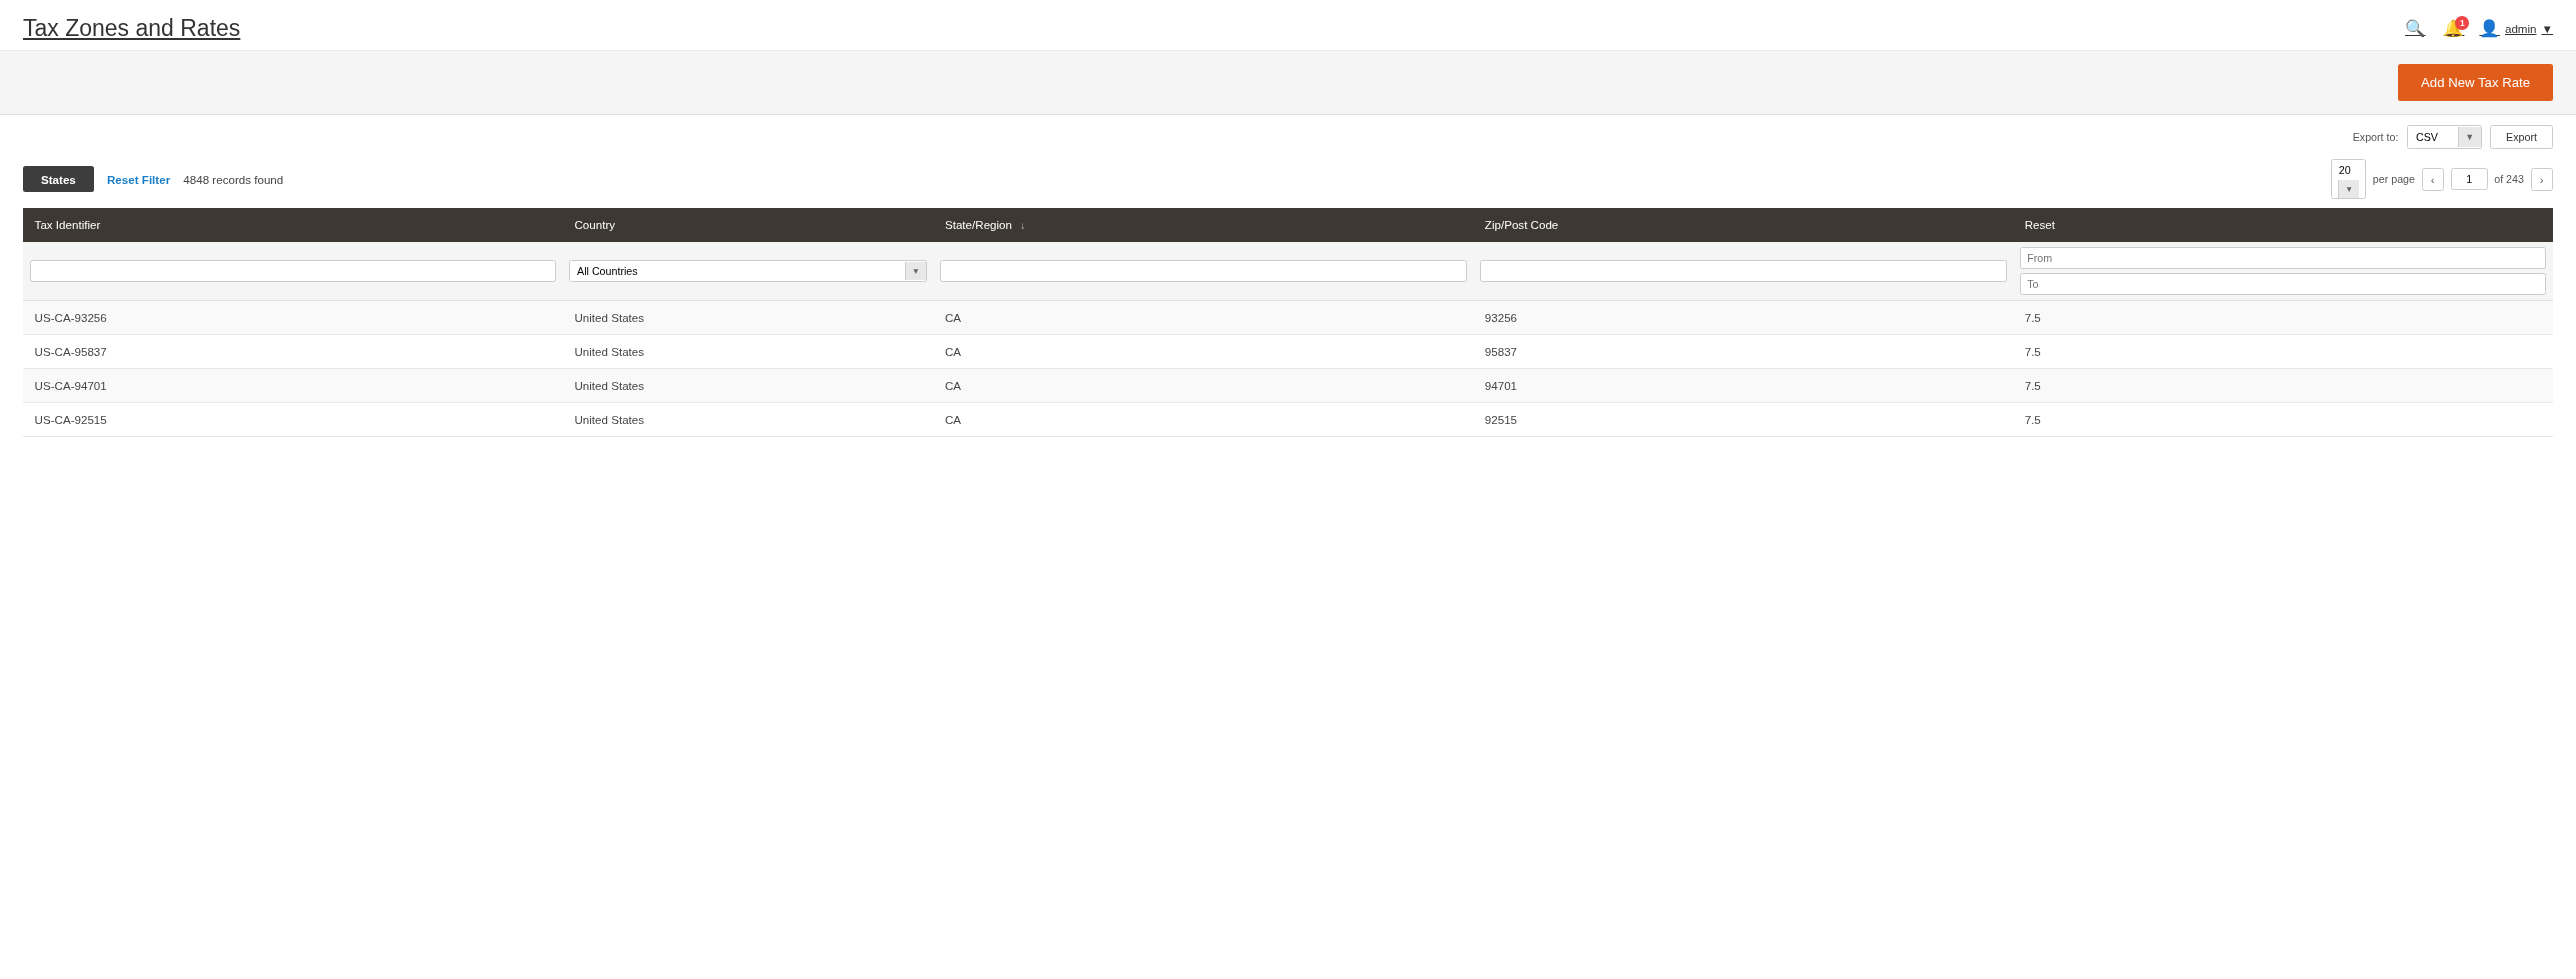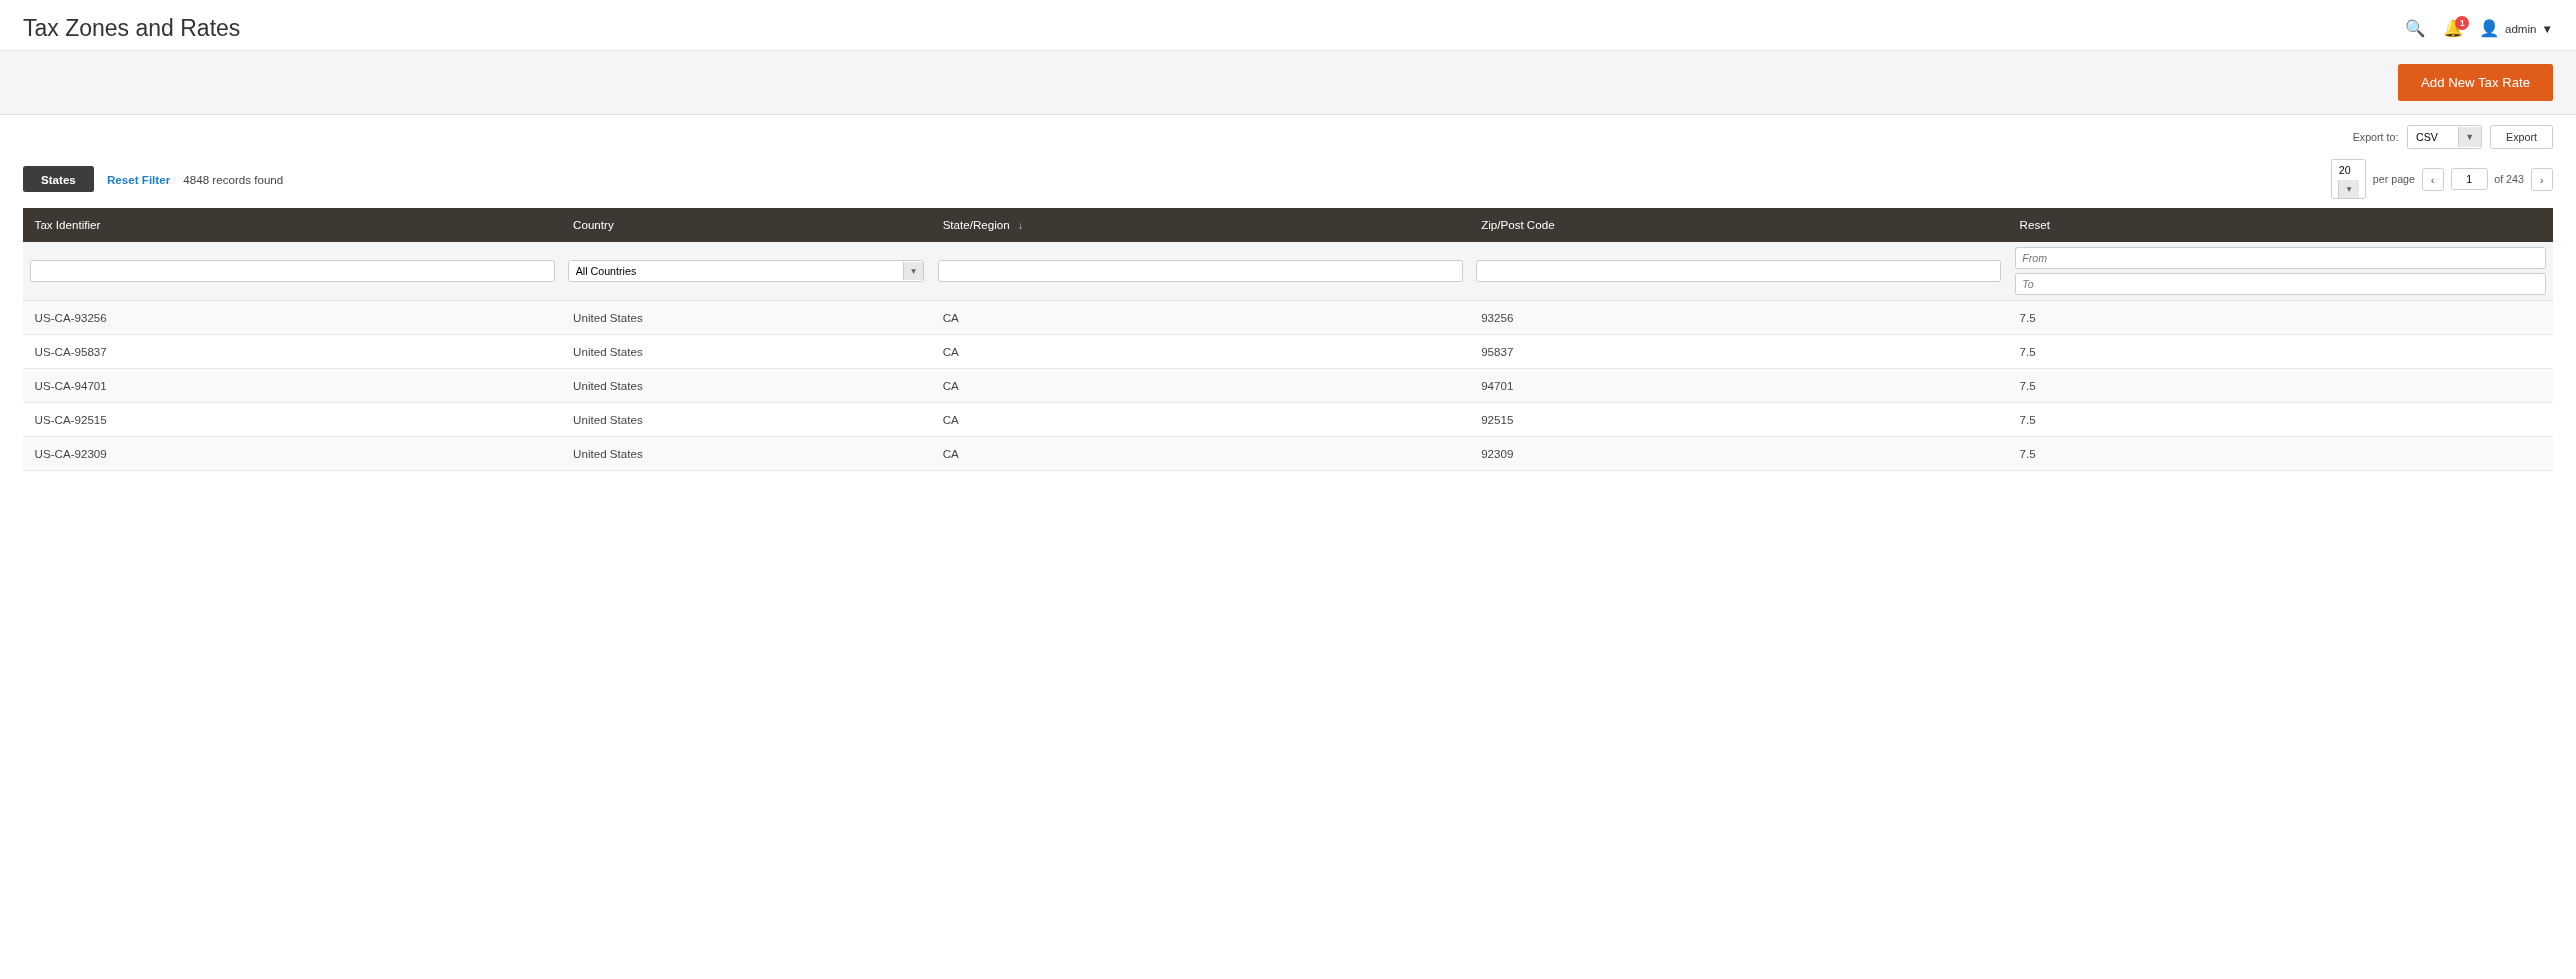--- a/index.html
+++ b/index.html
@@ -4,20 +4,21 @@
   <style>
     * { box-sizing: border-box; margin: 0; padding: 0; }
     body { font-family: 'Segoe UI', Arial, sans-serif; font-size: 11.6px; color: #333; background: #fff; }
 
     
     .header {
       display: flex;
       justify-content: space-between;
       padding: 15px 23px 8.3px 23px;
       border-bottom: 0.8px solid #e8e8e8;
+      text-decoration: underline;
     }
     .header-title {
       font-size: 23px;
       font-weight: 300;
       color: #333;
     }
     .header-actions {
       display: flex;
       align-items: center;
       gap: 15px;
@@ -286,21 +287,20 @@
     .rate-inputs { display: flex; flex-direction: column; gap: 3.3px; }
     .rate-from, .rate-to {
       width: 100%;
       border: 0.8px solid #ccc;
       border-radius: 2.5px;
       padding: 4.1px 6.6px;
       font-size: 10.7px;
       background: #fff;
       outline: none;
       color: #aaa;
-      font-style: italic;
     }
     
     tbody tr {
       border-bottom: 0.8px solid #e8e8e8;
     }
     tbody tr:nth-child(odd) { background: #fff; }
     tbody tr:nth-child(even) { background: #f9f9f9; }
     tbody td {
       padding: 10px 11.6px;
       font-size: 11.6px;
@@ -439,23 +439,16 @@
         <td>94701</td>
         <td>7.5</td>
       </tr>
       <tr class="data-row">
         <td>US-CA-92515</td>
         <td>United States</td>
         <td>CA</td>
         <td>92515</td>
         <td>7.5</td>
       </tr>
-      <tr class="data-row">
-        <td>US-CA-92309</td>
-        <td>United States</td>
-        <td>CA</td>
-        <td>92309</td>
-        <td>7.5</td>
-      </tr>
     </tbody>
   </table>
 </div>
 
 
 </body></html>

